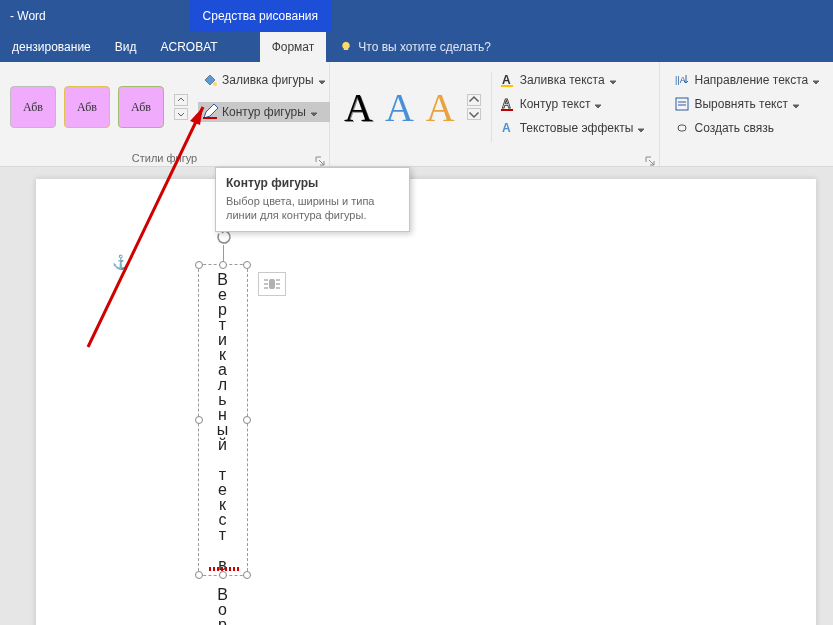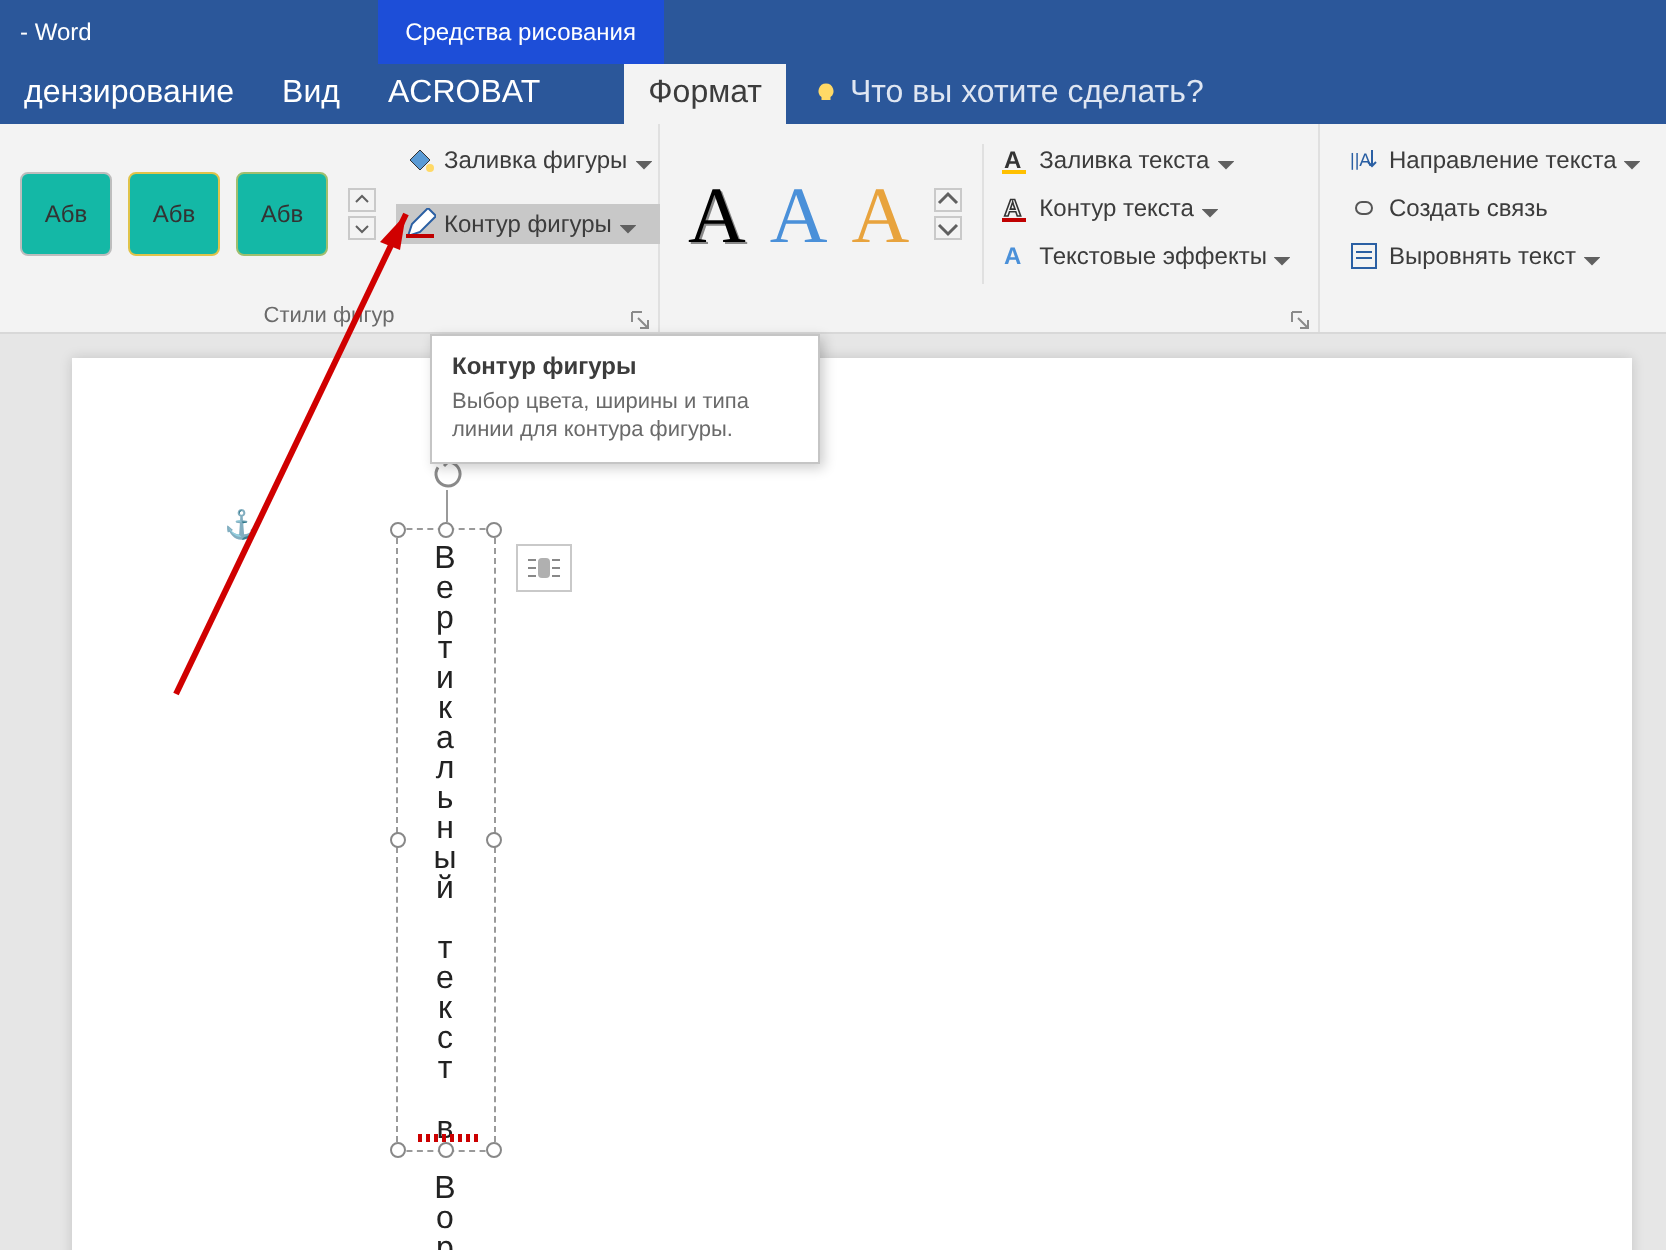--- a/index.html
+++ b/index.html
@@ -5,37 +5,37 @@
   * { box-sizing: border-box; margin: 0; padding: 0; font-family: "Segoe UI", Tahoma, sans-serif; }
   body { width: 833px; height: 625px; background: #fff; overflow: hidden; position: relative; }
 
   
   .titlebar { height: 32px; background: #2b579a; display: flex; align-items: stretch; color: #fff; font-size: 12px; gap: 21px; }
   .titlebar .title { padding: 0 10px; line-height: 32px; }
   .titlebar .flex { flex: 1; }
   .titlebar .context-tab { background: #1d4ed8; padding: 0 14px; line-height: 32px; }
 
   
-  .tabs { height: 30px; background: #2b579a; display: flex; align-items: stretch; color: #fff; font-size: 16px; }
+  .tabs { height: 30px; background: #2b579a; display: flex; align-items: stretch; color: #fff; font-size: 12px; }
   .tabs .tab { padding: 0 12px; line-height: 30px; cursor: pointer; }
   .tabs .tab.active { background: #f3f3f3; color: #3c3c3c; }
   .tabs .tell-me { display: flex; align-items: center; gap: 6px; color: #dfe6f2; padding-left: 14px; }
   .tabs .bulb { width: 12px; height: 12px; fill: #ffd966; }
 
   
   .ribbon { height: 105px; background: #f3f3f3; border-bottom: 1px solid #d8d8d8; display: flex; position: relative; }
   .group { border-right: 1px solid #e0e0e0; padding: 4px 6px 18px 6px; position: relative; display: flex; flex-direction: column; }
   .group-label { position: absolute; bottom: 2px; left: 0; right: 0; text-align: center; font-size: 11px; color: #6a6a6a; }
   .group .launcher { position: absolute; right: 4px; bottom: 4px; width: 10px; height: 10px; }
   .group .launcher svg { width: 10px; height: 10px; stroke: #8a8a8a; fill: none; }
 
   
   .shape-styles { width: 330px; display: flex; flex-direction: row; }
   .shape-gallery { display: flex; gap: 8px; align-items: center; padding: 10px 4px; }
-  .shape-thumb { width: 46px; height: 42px; border: 1px solid #bdbdbd; border-radius: 4px; display: flex; align-items: center; justify-content: center; font-size: 12px; color: #333; background: #14b8a6; }
+  .shape-thumb { width: 46px; height: 42px; border: 1px solid #bdbdbd; border-radius: 4px; display: flex; align-items: center; justify-content: center; font-size: 12px; color: #333; background: #f0abfc; font-family: Liberation Serif, serif; }
   .shape-thumb.y { border-color: #e0c34a; }
   .shape-thumb.g { border-color: #9fbf6e; }
   .gallery-more { width: 16px; display: flex; flex-direction: column; justify-content: center; gap: 2px; margin-left: 2px; }
   .gallery-more div { width: 14px; height: 12px; border: 1px solid #c9c9c9; display:flex; align-items:center; justify-content:center;}
   .gallery-more svg { width:8px; height:8px; stroke:#606060; fill:none; }
 
   .shape-cmds { display: flex; flex-direction: column; gap: 12px; padding: 4px 4px; }
   .rcmd { display: flex; align-items: center; gap: 4px; font-size: 12px; color: #3c3c3c; padding: 2px 4px; white-space: nowrap; cursor: pointer; }
   .rcmd.active { background: #c8c8c8; }
   .rcmd .ic { width: 16px; height: 16px; display: flex; align-items: center; justify-content: center; }
@@ -204,21 +204,21 @@
                 <path d="M1 2l3 3 3-3z"></path>
               </svg></span>
         </div>
         <div class="rcmd">
           <span class="ic">
               <svg viewBox="0 0 16 16">
                 <text x="2" y="12" font-size="12" font-weight="bold" fill="none" stroke="#333" stroke-width="0.8">A</text>
                 <rect x="1" y="13" width="12" height="2" fill="#c00000"></rect>
               </svg>
             </span>
-          <span>Контур текста</span>
+          <span>Контур текст</span>
           <span class="dd"><svg viewBox="0 0 8 8">
                 <path d="M1 2l3 3 3-3z"></path>
               </svg></span>
         </div>
         <div class="rcmd">
           <span class="ic">
               <svg viewBox="0 0 16 16">
                 <text x="2" y="12" font-size="12" font-weight="bold" fill="#4a90d9">A</text>
               </svg>
             </span>
@@ -245,37 +245,37 @@
               </svg>
             </span>
           <span>Направление текста</span>
           <span class="dd"><svg viewBox="0 0 8 8">
                 <path d="M1 2l3 3 3-3z"></path>
               </svg></span>
         </div>
         <div class="rcmd">
           <span class="ic">
               <svg viewBox="0 0 16 16">
-                <path d="M4 8a3 3 0 0 1 3-3h2a3 3 0 0 1 0 6H7a3 3 0 0 1-3-3z" fill="none" stroke="#555"></path>
-              </svg>
-            </span>
-          <span>Создать связь</span>
-        </div>
-        <div class="rcmd">
-          <span class="ic">
-              <svg viewBox="0 0 16 16">
                 <rect x="2" y="2" width="12" height="12" fill="none" stroke="#2a5fa3"></rect>
                 <line x1="4" y1="6" x2="12" y2="6" stroke="#2a5fa3"></line>
                 <line x1="4" y1="9" x2="12" y2="9" stroke="#2a5fa3"></line>
               </svg>
             </span>
           <span>Выровнять текст</span>
           <span class="dd"><svg viewBox="0 0 8 8">
                 <path d="M1 2l3 3 3-3z"></path>
               </svg></span>
+        </div>
+        <div class="rcmd">
+          <span class="ic">
+              <svg viewBox="0 0 16 16">
+                <path d="M4 8a3 3 0 0 1 3-3h2a3 3 0 0 1 0 6H7a3 3 0 0 1-3-3z" fill="none" stroke="#555"></path>
+              </svg>
+            </span>
+          <span>Создать связь</span>
         </div>
       </div>
     </div>
   </div>
 </div>
 
 <div class="docarea">
   <div class="page"></div>
 </div>
 

